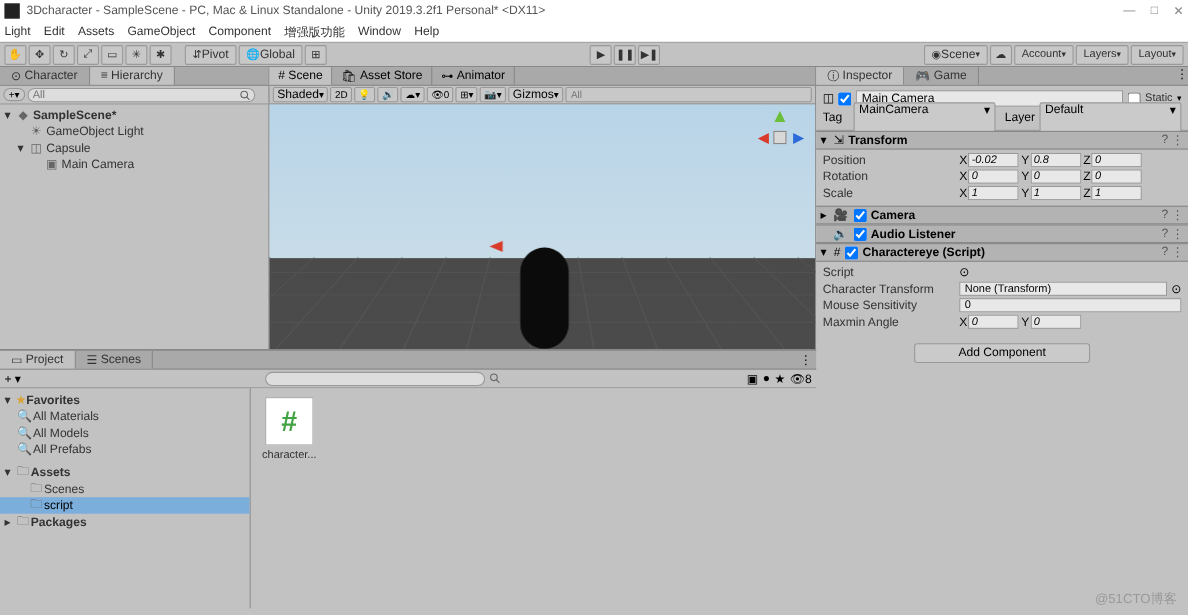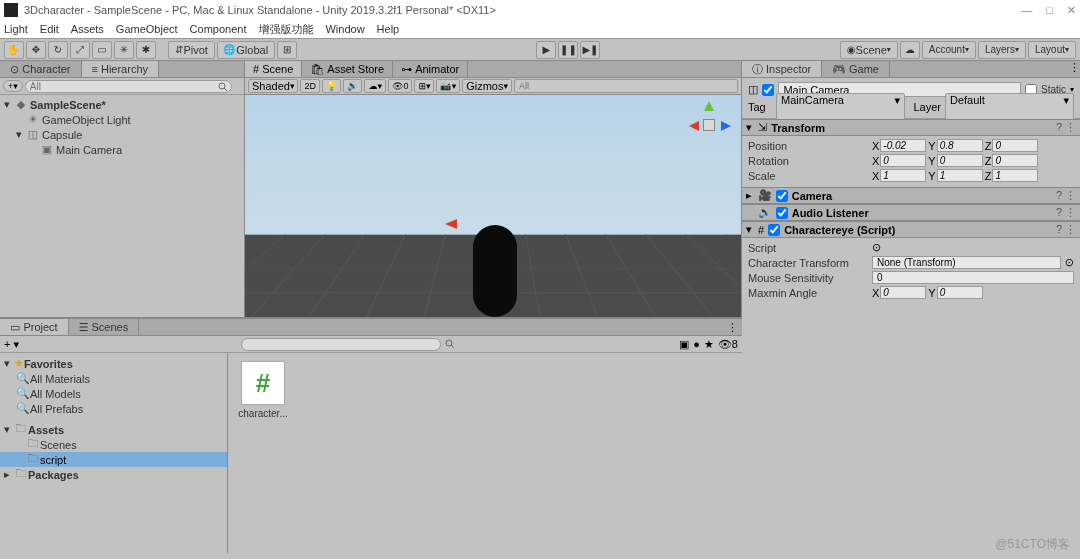--- a/index.html
+++ b/index.html
@@ -319,20 +319,21 @@
           <input class="full" value="0" style="">
         </div>
       <div class="prop">
           <span class="plabel">Maxmin Angle</span>
         <div class="xyz">
             <span>X<input value="0" style=""></span>
             <span>Y<input value="0" style=""></span>
           </div>
         </div>
     </div>
+    <div class="addcomp">Add Component</div>
   </div>
 </div>
 
 <div class="bottom-row" style="position:absolute;left:0;top:317px;width:742px;height:242px;background:#c2c2c2;border-top:2px solid #888;flex-direction:column">
   <div class="project-h">
     <div class="tab active">▭ <span>Project</span></div>
     <div class="tab">☰ <span>Scenes</span></div>
     <div class="rlock" style="margin-left:auto;padding:2px 4px">
         <span>⋮</span>
       </div>

